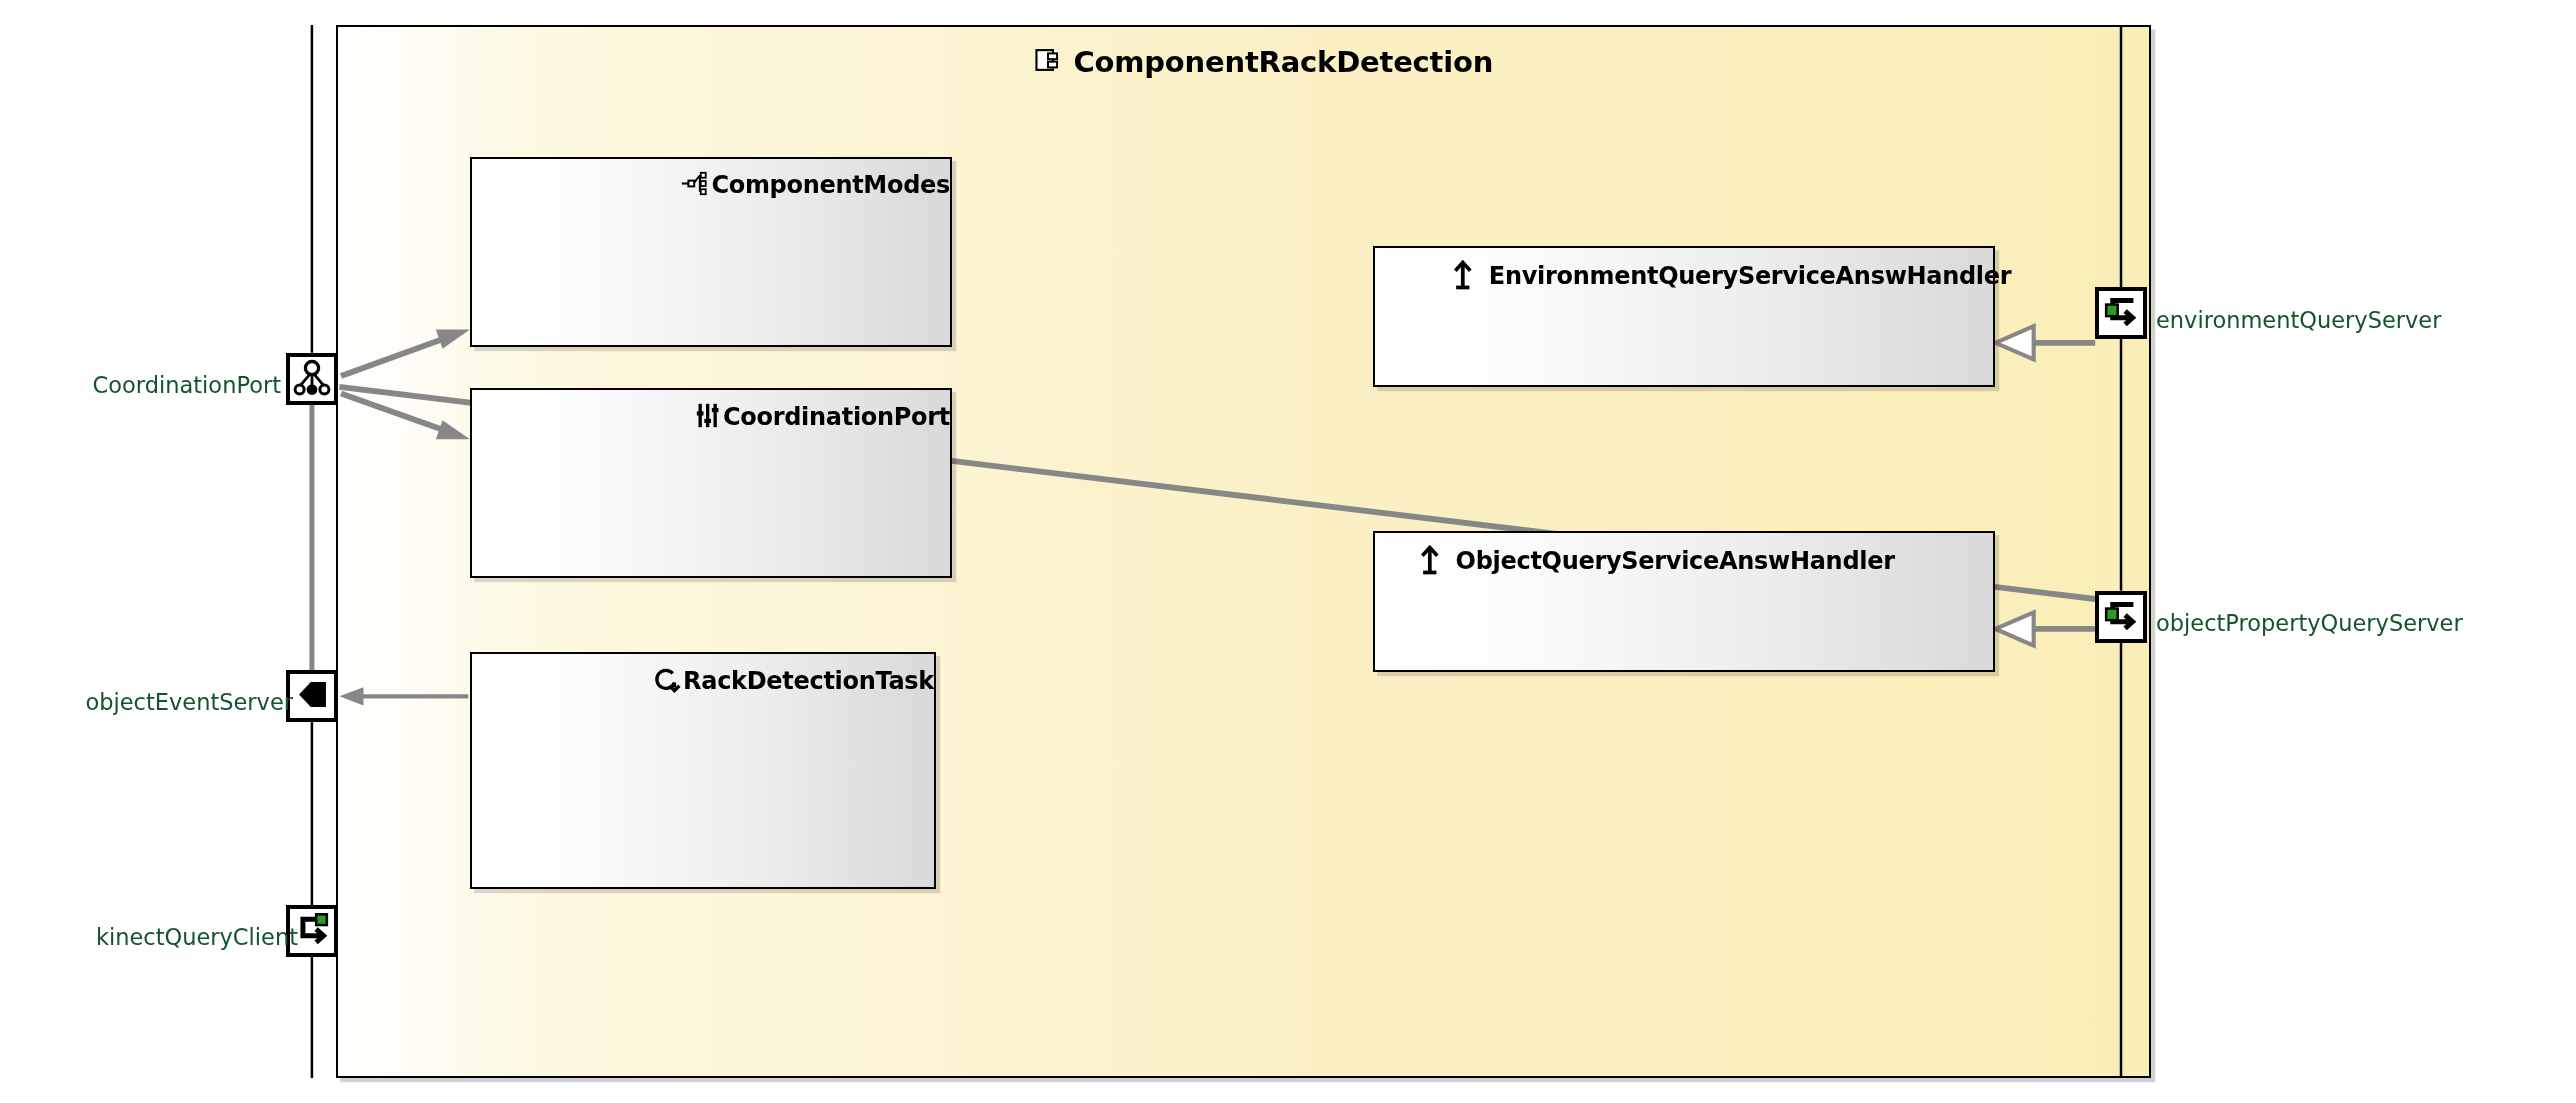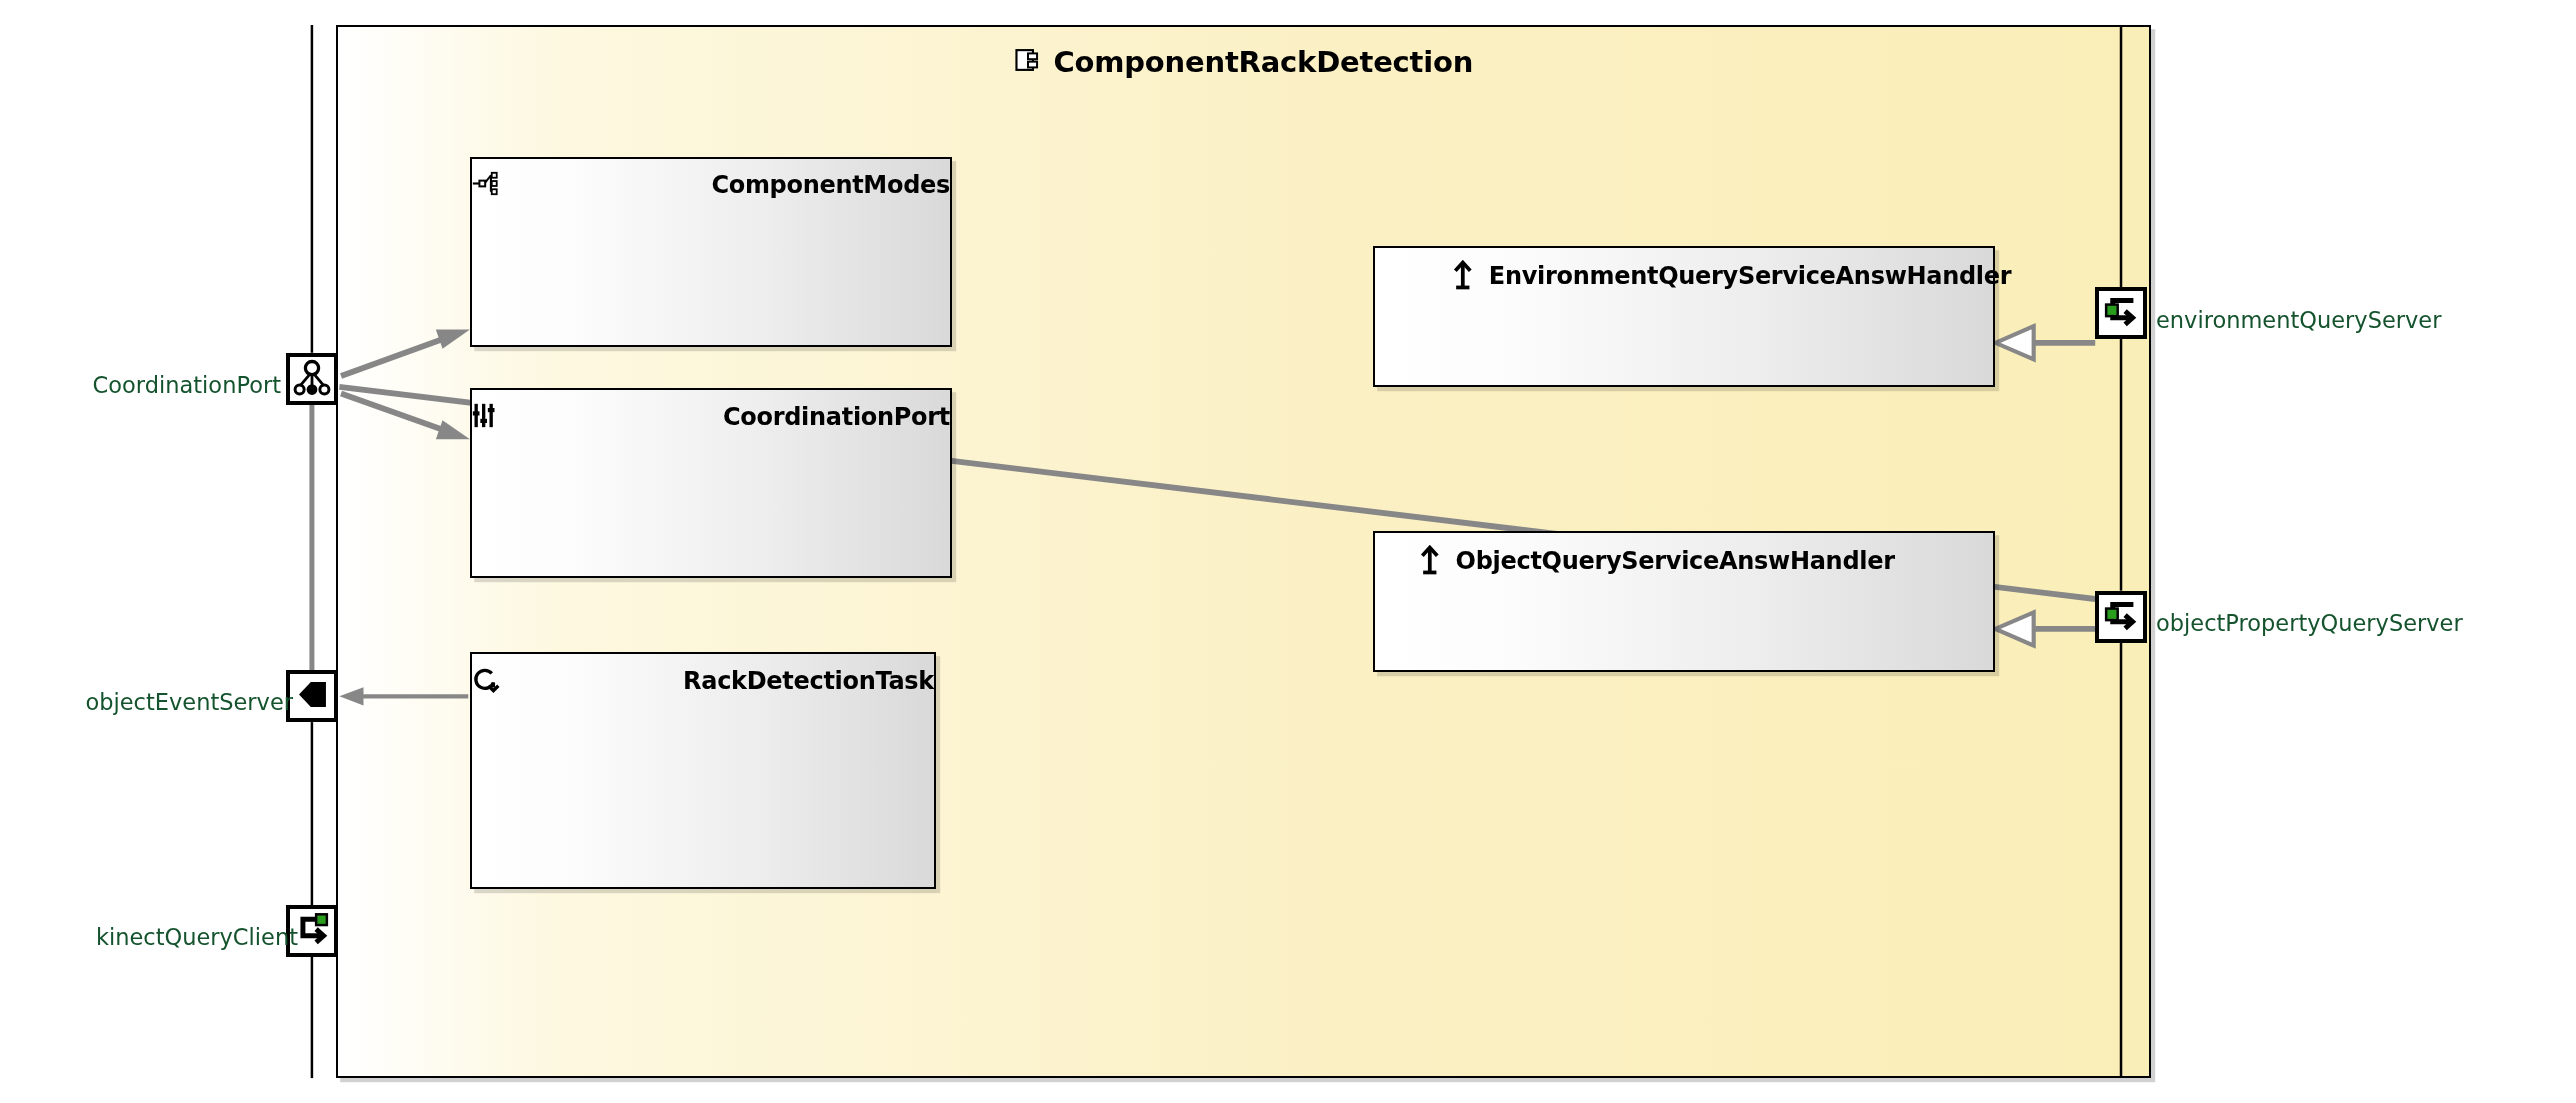--- a/index.html
+++ b/index.html
@@ -31,20 +31,21 @@
   #component-title-wrap {
     position: absolute;
     left: 336px;
     top: 38px;
     width: 1815px;
     height: 47px;
     display: flex;
     align-items: center;
     justify-content: center;
     gap: 11.6px;
+    padding-left: 20px;
   }
   .comp-title-text {
     font-size: 29px;
     font-weight: bold;
     color: #000000;
     letter-spacing: -0.2px;
     white-space: nowrap;
   }
 
   
@@ -55,21 +56,21 @@
     box-sizing: border-box;
     box-shadow: 4.2px 4.2px 0 rgba(0,0,0,0.14);
   }
   .inner-box .ib-head {
     position: absolute;
     left: 0;
     top: 11.6px;
     width: 100%;
     display: flex;
     align-items: center;
-    justify-content: space-between;
+    justify-content: flex-end;
     gap: 2px;
     pointer-events: none;
   }
   .ib-label {
     font-size: 24px;
     font-weight: bold;
     color: #000000;
     letter-spacing: -0.3px;
     white-space: nowrap;
   }

